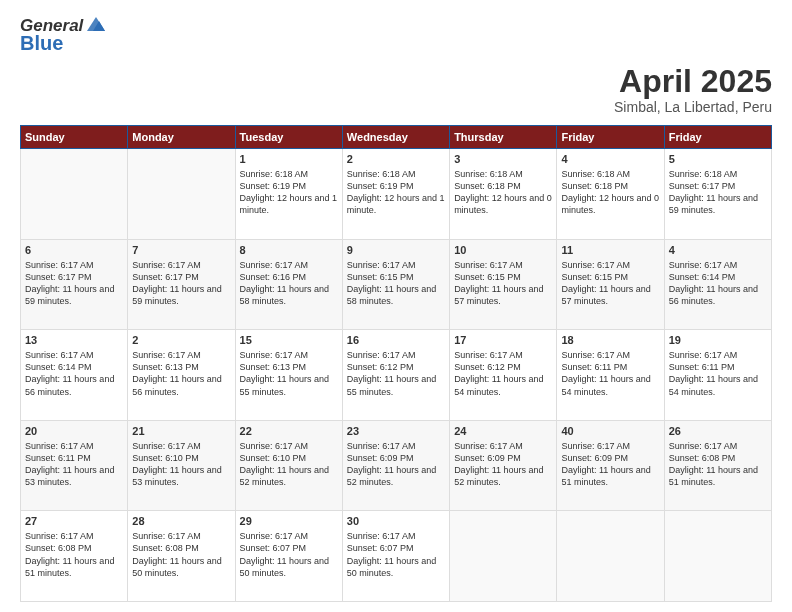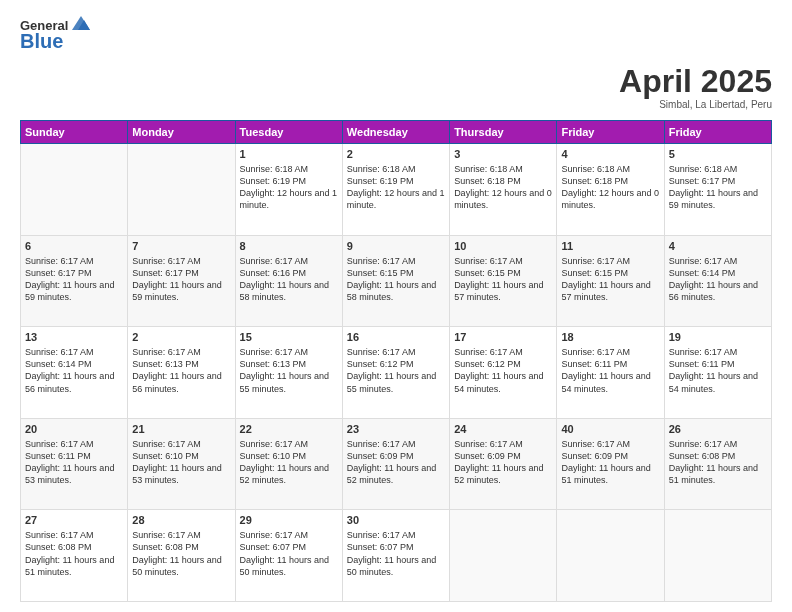--- a/index.html
+++ b/index.html
@@ -33,32 +33,32 @@
       text-align: right;
       margin-top: 48px;
     }
     .month-title {
       font-size: 32px;
       font-weight: bold;
       color: #333;
       line-height: 1.1;
     }
     .location {
-      font-size: 10px;
+      font-size: 14px;
       color: #555;
     }
     .calendar {
       flex: 1;
       border: 1px solid #ccc;
       border-collapse: collapse;
       width: 100%;
       table-layout: fixed;
     }
     .calendar th {
-      background-color: #a21caf;
+      background-color: #7f1d1d;
       color: #fff;
       font-size: 11px;
       font-weight: bold;
       padding: 5px 4px;
       text-align: left;
       border: 1px solid #1a5a9e;
     }
     .calendar td {
       vertical-align: top;
       padding: 3px 4px;
@@ -86,21 +86,21 @@
     }
   </style>
 </head>
 <body>
 
 <div class="page">
   <div class="header">
     <div class="logo">
       <div>
         <div style="display:flex; align-items:center;">
-          <span class="logo-general" style="font-size:13px;font-weight:bold;color:#333;">General</span>
+          <span class="logo-general" style="font-size:17px;font-weight:bold;color:#333;font-style:italic;">General</span>
           <svg width="22" height="22" viewBox="0 0 22 22" style="margin-left:2px;margin-top:-4px;">
             <polygon points="2,18 11,4 20,18" fill="#2d6db5" opacity="0.85"></polygon>
             <polygon points="8,18 14,8 20,18" fill="#2d6db5"></polygon>
           </svg>
         </div>
         <span class="logo-blue" style="font-size:20px;font-weight:bold;color:#2d6db5;display:block;margin-top:-4px;">Blue</span>
       </div>
     </div>
     <div class="title-block">
       <div class="month-title">April 2025</div>

